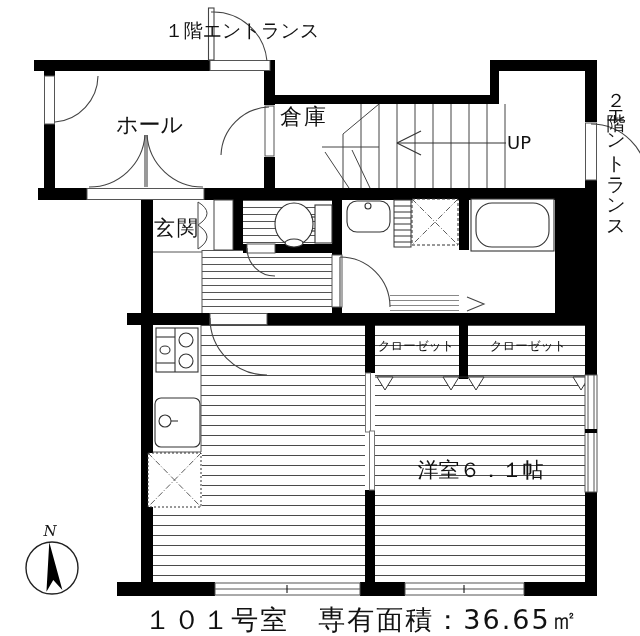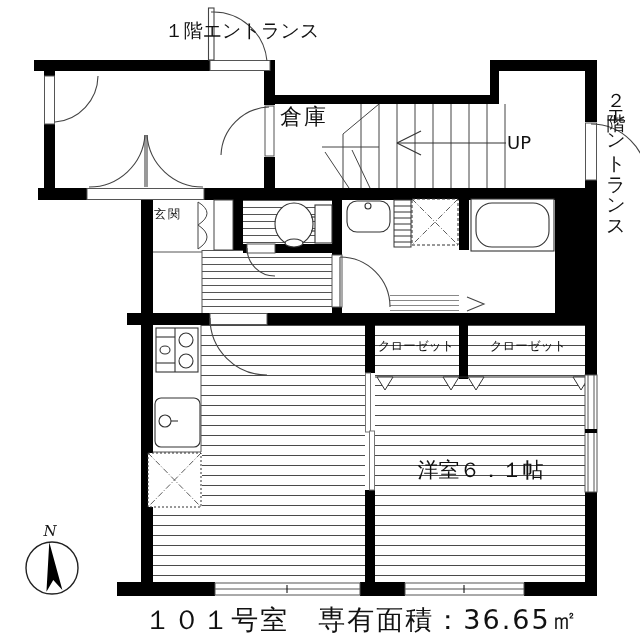--- a/index.html
+++ b/index.html
@@ -226,22 +226,23 @@
     </g>
 
     <g>
       <circle cx="30" cy="568" r="26" fill="none" stroke="#222" stroke-width="1.4"></circle>
       <polygon points="30,542 38,591 30,580 22,591" fill="#000" transform="rotate(-6 30 568)"></polygon>
     </g>
   </svg>
 
   <div class="lbl" style="left:120px;top:18px;width:200px;text-align:center;font-size:19px;font-weight:500;">１階エントランス</div>
   <div class="lbl vert" style="left:582px;top:80px;height:175px;font-size:19px;font-weight:500;">２階エントランス</div>
+  <div class="lbl" style="left:80px;top:110px;width:95px;text-align:center;font-size:22px;">ホール</div>
   <div class="lbl" style="left:258px;top:102px;width:60px;font-size:22px;letter-spacing:2px;">倉庫</div>
   <div class="lbl" style="left:485px;top:132px;width:40px;font-size:18px;">UP</div>
-  <div class="lbl" style="left:132px;top:206px;width:55px;font-size:12px;letter-spacing:2px;">玄関</div>
+  <div class="lbl" style="left:132px;top:214px;width:55px;font-size:21px;letter-spacing:2px;">玄関</div>
   <div class="lbl" style="left:352px;top:338px;width:84px;text-align:center;font-size:12.5px;">クローゼット</div>
   <div class="lbl" style="left:460px;top:338px;width:92px;text-align:center;font-size:12.5px;">クローゼット</div>
   <div class="lbl" style="left:386px;top:456px;width:145px;font-size:21px;text-align:center;">洋室６．１帖</div>
   <div class="lbl" style="left:14px;top:522px;width:28px;text-align:center;font-size:15px;font-style:italic;font-family:'DejaVu Serif','Liberation Serif',serif;">N</div>
   <div class="lbl" style="left:110px;top:602px;width:460px;text-align:center;font-size:27px;letter-spacing:2px;">１０１号室　専有面積：36.65㎡</div>
 
 </div>
 
 </body></html>

